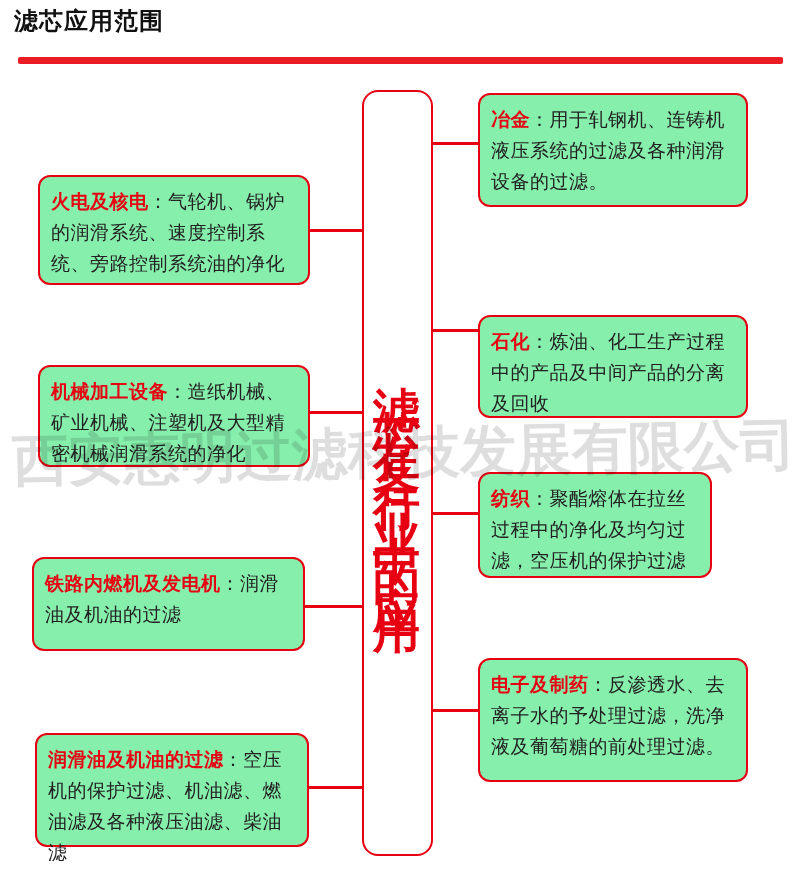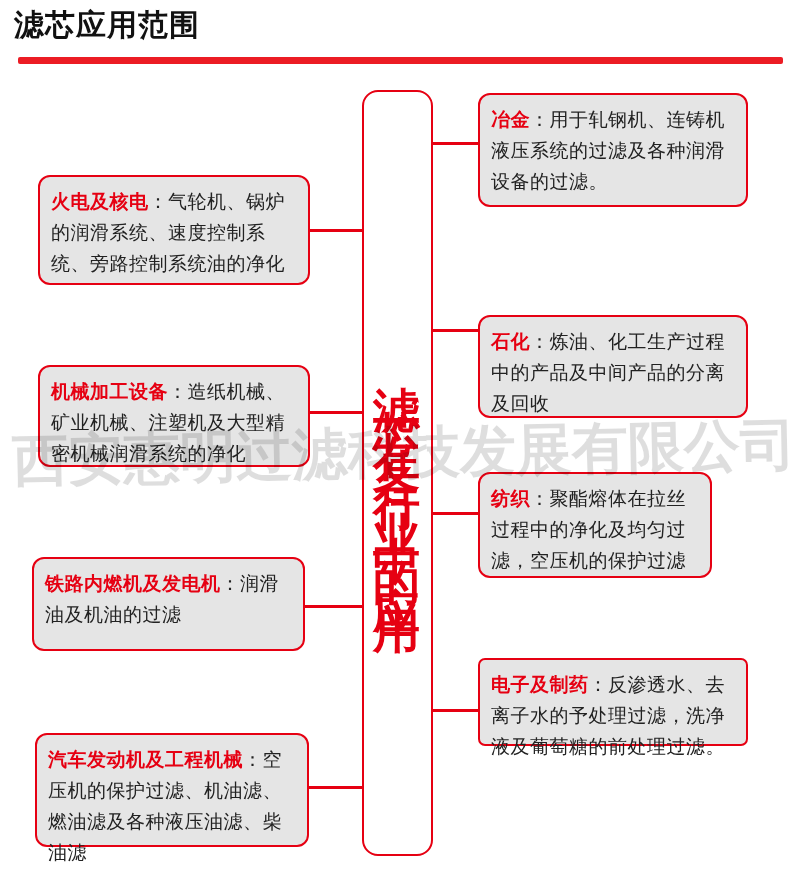--- a/index.html
+++ b/index.html
@@ -10,21 +10,21 @@
   }
   *{margin:0;padding:0;box-sizing:border-box;}
   html,body{background:#ffffff;}
   body{
     width:800px;height:889px;position:relative;overflow:hidden;
     font-family:"Liberation Sans","DejaVu Sans",sans-serif;
     color:var(--text);
   }
   .page-title{
     position:absolute;left:14px;top:5px;
-    font-size:30px;font-weight:bold;color:#111;letter-spacing:1px;
+    font-size:24px;font-weight:bold;color:#111;letter-spacing:1px;
   }
   .title-underline{
     position:absolute;left:18px;top:57px;width:765px;height:7px;
     background:var(--underline);border-radius:2px;
   }
   .watermark{
     position:absolute;left:12px;top:424px;width:790px;
     font-size:56px;letter-spacing:0px;white-space:nowrap;
     color:var(--watermark);font-weight:bold;
     transform:rotate(-1.2deg);transform-origin:left center;
@@ -35,37 +35,37 @@
     border:2px solid var(--accent);border-radius:16px;background:#fff;
     display:flex;align-items:center;justify-content:center;z-index:2;
   }
   .center-title{
     writing-mode:vertical-rl;text-orientation:upright;
     font-size:47px;letter-spacing:25px;line-height:1;
     color:var(--accent);font-weight:bold;
     font-family:"DejaVu Serif","Liberation Serif",serif;
   }
   .node{
-    position:absolute;background:#e5e5e5;
+    position:absolute;background:#86efac;
     border:2px solid var(--accent);border-radius:12px;
     padding:9px 11px;font-size:19px;line-height:31px;
     color:var(--text);z-index:2;letter-spacing:0.5px;
   }
   .node .term{color:var(--accent);font-weight:bold;}
   .connector{position:absolute;height:3px;background:var(--accent);z-index:1;}
   
   .ln1{left:38px; top:175px;width:272px;height:110px;}
   .ln2{left:38px; top:365px;width:272px;height:102px;}
   .ln3{left:32px; top:557px;width:273px;height:94px;}
   .ln4{left:35px; top:733px;width:274px;height:114px;}
   
   .rn1{left:478px;top:93px; width:270px;height:114px;}
   .rn2{left:478px;top:283px;width:270px;height:103px;margin-top:32px;}
   .rn3{left:478px;top:472px;width:234px;height:106px;}
-  .rn4{left:478px;top:658px;width:270px;height:88px;border-radius:7px;}
+  .rn4{left:478px;top:658px;width:270px;height:124px;}
   
   .cl1{left:305px;top:229px;width:59px;}
   .cl2{left:307px;top:411px;width:57px;}
   .cl3{left:301px;top:605px;width:63px;}
   .cl4{left:306px;top:786px;width:58px;}
   .cr1{left:431px;top:142px;width:48px;}
   .cr2{left:431px;top:329px;width:48px;}
   .cr3{left:431px;top:512px;width:48px;}
   .cr4{left:431px;top:709px;width:48px;}
 </style>
@@ -93,21 +93,21 @@
 <div class="node ln1">
   <span class="term">火电及核电</span><span>：气轮机、锅炉的润滑系统、速度控制系统、旁路控制系统油的净化</span>
 </div>
 <div class="node ln2">
   <span class="term">机械加工设备</span><span>：造纸机械、矿业机械、注塑机及大型精密机械润滑系统的净化</span>
 </div>
 <div class="node ln3">
   <span class="term">铁路内燃机及发电机</span><span>：润滑油及机油的过滤</span>
 </div>
 <div class="node ln4">
-  <span class="term">汽车发动机及工程机械</span><span>：空压机的保护过滤、机油滤、燃油滤及各种液压油滤、柴油滤</span>
+  <span class="term">润滑油及机油的过滤</span><span>：空压机的保护过滤、机油滤、燃油滤及各种液压油滤、柴油滤</span>
 </div>
 
 <div class="node rn1">
   <span class="term">冶金</span><span>：用于轧钢机、连铸机液压系统的过滤及各种润滑设备的过滤。</span>
 </div>
 <div class="node rn2">
   <span class="term">石化</span><span>：炼油、化工生产过程中的产品及中间产品的分离及回收</span>
 </div>
 <div class="node rn3">
   <span class="term">纺织</span><span>：聚酯熔体在拉丝过程中的净化及均匀过滤，空压机的保护过滤</span>

